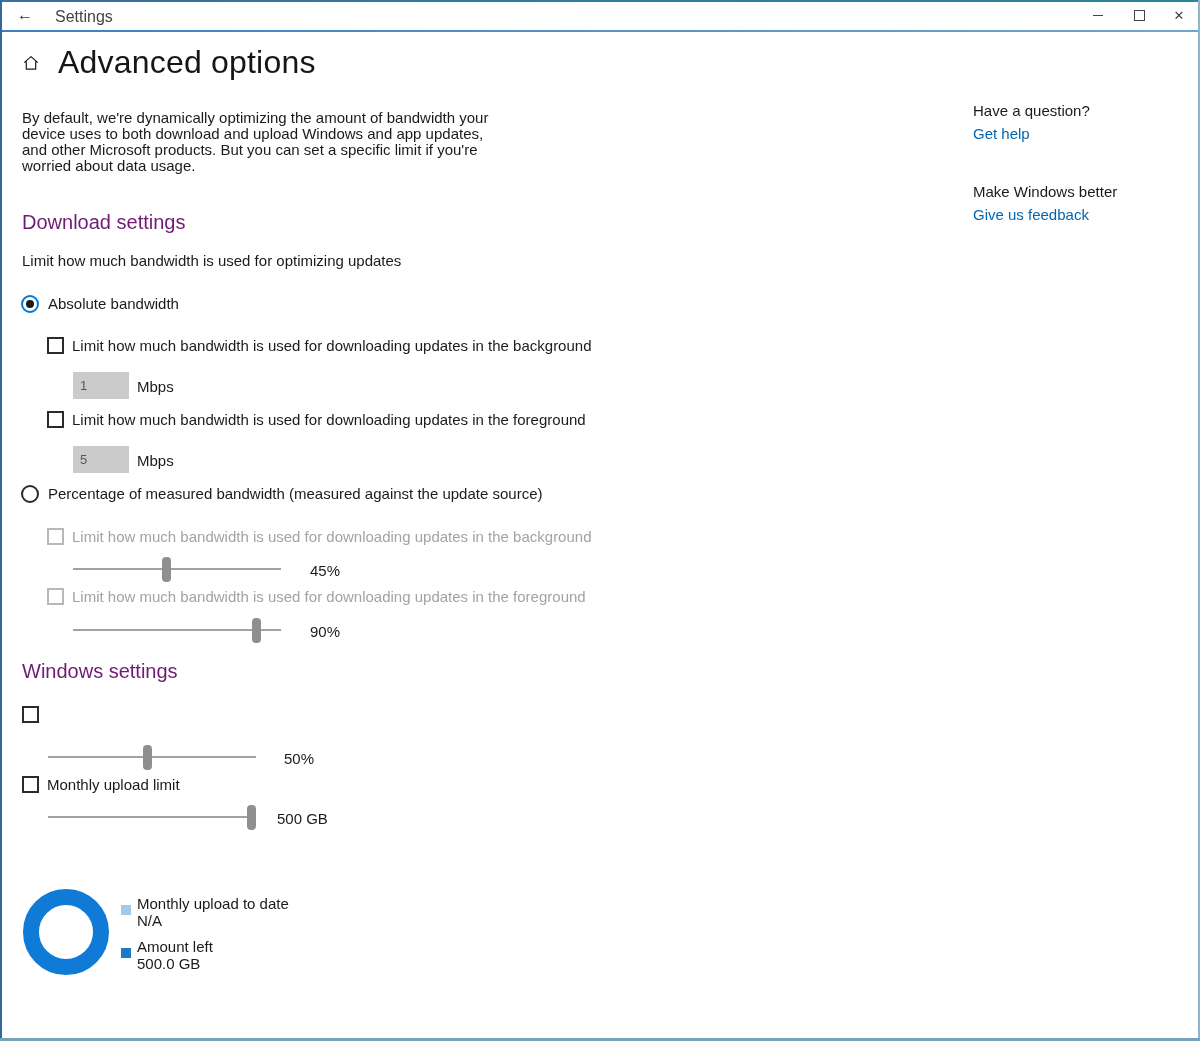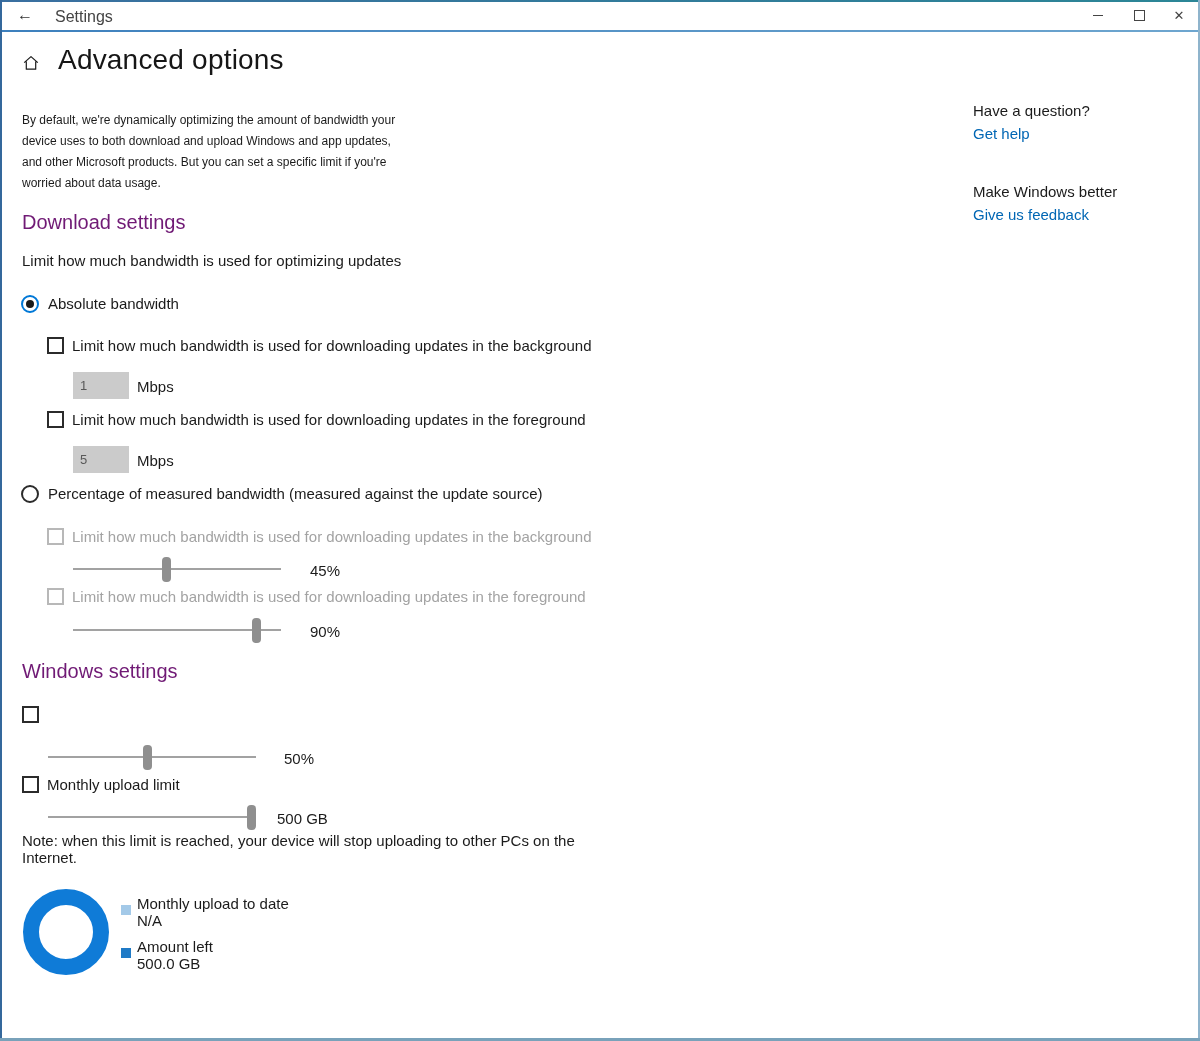--- a/index.html
+++ b/index.html
@@ -16,24 +16,24 @@
   .titlebar-line{position:absolute;left:0;top:30px;width:1200px;height:2px;background:linear-gradient(to right,#3d80bd,#6ea6cf);}
   .back-btn{position:absolute;left:12px;top:3px;width:26px;height:24px;display:flex;align-items:center;justify-content:center;
             font-size:16px;color:#333;cursor:default;}
   .app-title{position:absolute;left:55px;top:8px;font-size:16px;color:#444;}
   .win-btn{position:absolute;top:0;width:40px;height:30px;display:flex;align-items:center;justify-content:center;color:#444;}
   .win-btn.min{left:1078px;} .win-btn.max{left:1119px;} .win-btn.close{left:1159px;font-size:13px;}
   .min-bar{width:10px;height:1px;background:#444;display:block;}
   .max-box{width:9px;height:9px;border:1px solid #444;display:block;}
   
   .home-icon{position:absolute;left:22px;top:54px;width:18px;height:18px;}
-  .page-title{position:absolute;left:58px;top:44px;font-size:28px;font-weight:300;letter-spacing:.2px;color:#161616;}
+  .page-title{position:absolute;left:58px;top:44px;font-size:32px;font-weight:300;letter-spacing:.2px;color:#161616;}
   
   .pre{white-space:pre-line;}
-  .intro{position:absolute;left:22px;top:110px;font-size:12px;line-height:21px;color:#1b1b1b;}
+  .intro{position:absolute;left:22px;top:110px;font-size:15px;line-height:16px;color:#1b1b1b;}
   .rc-text{position:absolute;left:973px;font-size:15px;color:#1b1b1b;}
   .rc-link{position:absolute;left:973px;font-size:15px;color:#0066b4;cursor:pointer;}
   .section-h{position:absolute;left:22px;font-size:20px;font-weight:400;color:#701a75;}
   .body-lbl{position:absolute;font-size:15px;color:#1b1b1b;line-height:16.5px;}
   .body-lbl.dis{color:#a3a3a3;}
   
   .radio{position:absolute;width:18px;height:18px;border:2px solid #2b2b2b;border-radius:50%;box-sizing:border-box;background:#fff;}
   .radio.sel{border-color:#0078d7;}
   .radio.sel::after{content:"";position:absolute;left:3px;top:3px;width:8px;height:8px;border-radius:50%;background:#1a1a1a;}
   .cb{position:absolute;width:17px;height:17px;border:2px solid #2b2b2b;box-sizing:border-box;background:#fff;}
@@ -138,22 +138,20 @@
   <div class="val-lbl" style="left:284px;top:750px;">50%</div>
 
   <div class="cb" style="left:22px;top:776px;"></div>
   <div class="body-lbl" style="left:47px;top:777px;">Monthly upload limit</div>
   <div class="slider" style="left:48px;top:805px;width:208px;">
     <div class="track"></div>
     <div class="thumb" style="left:199px;"></div>
   </div>
   <div class="val-lbl" style="left:277px;top:810px;">500 GB</div>
 
-  <div class="body-lbl pre" style="left:22px;top:833px;">Note: when this limit is reached, your device will stop uploading to other PCs on the
-Internet.</div>
 
   <div class="donut"></div>
 
   <div class="legend-row" style="top:896px;">
     <span class="legend-swatch sw1"></span>
     <span>
       <div class="legend-title">Monthly upload to date</div>
       <div class="legend-value">N/A</div>
     </span>
   </div>

